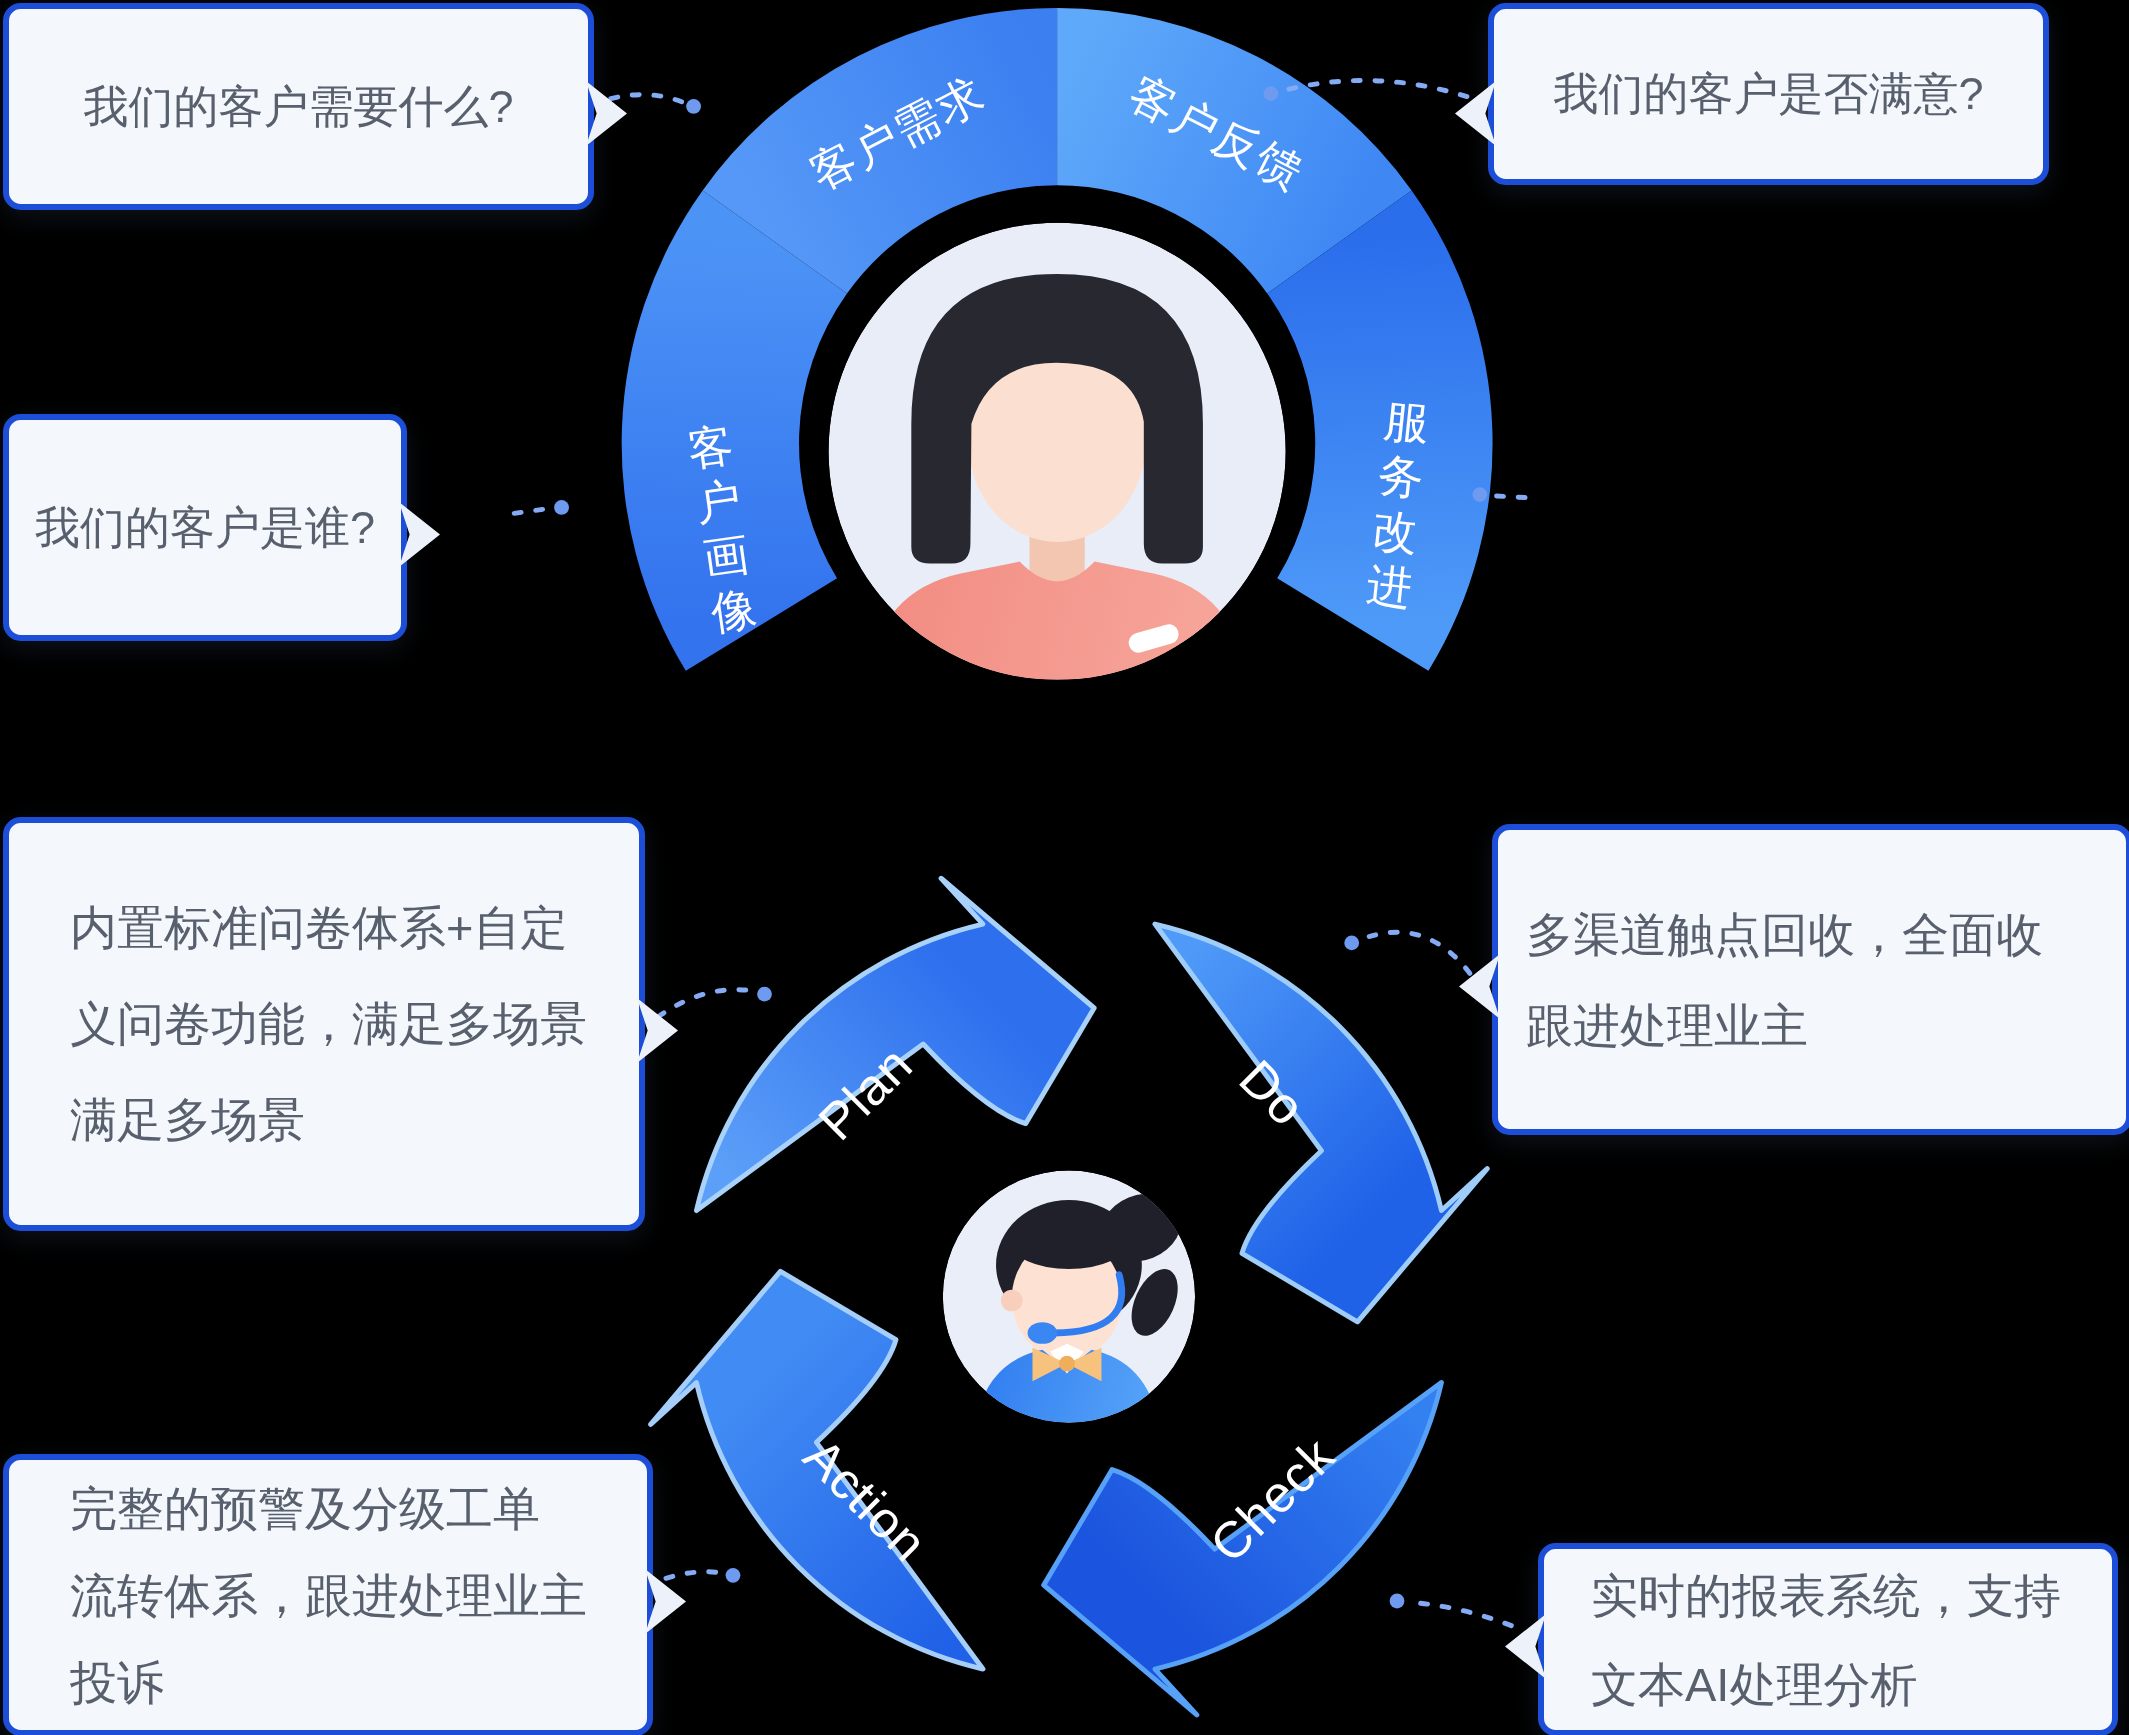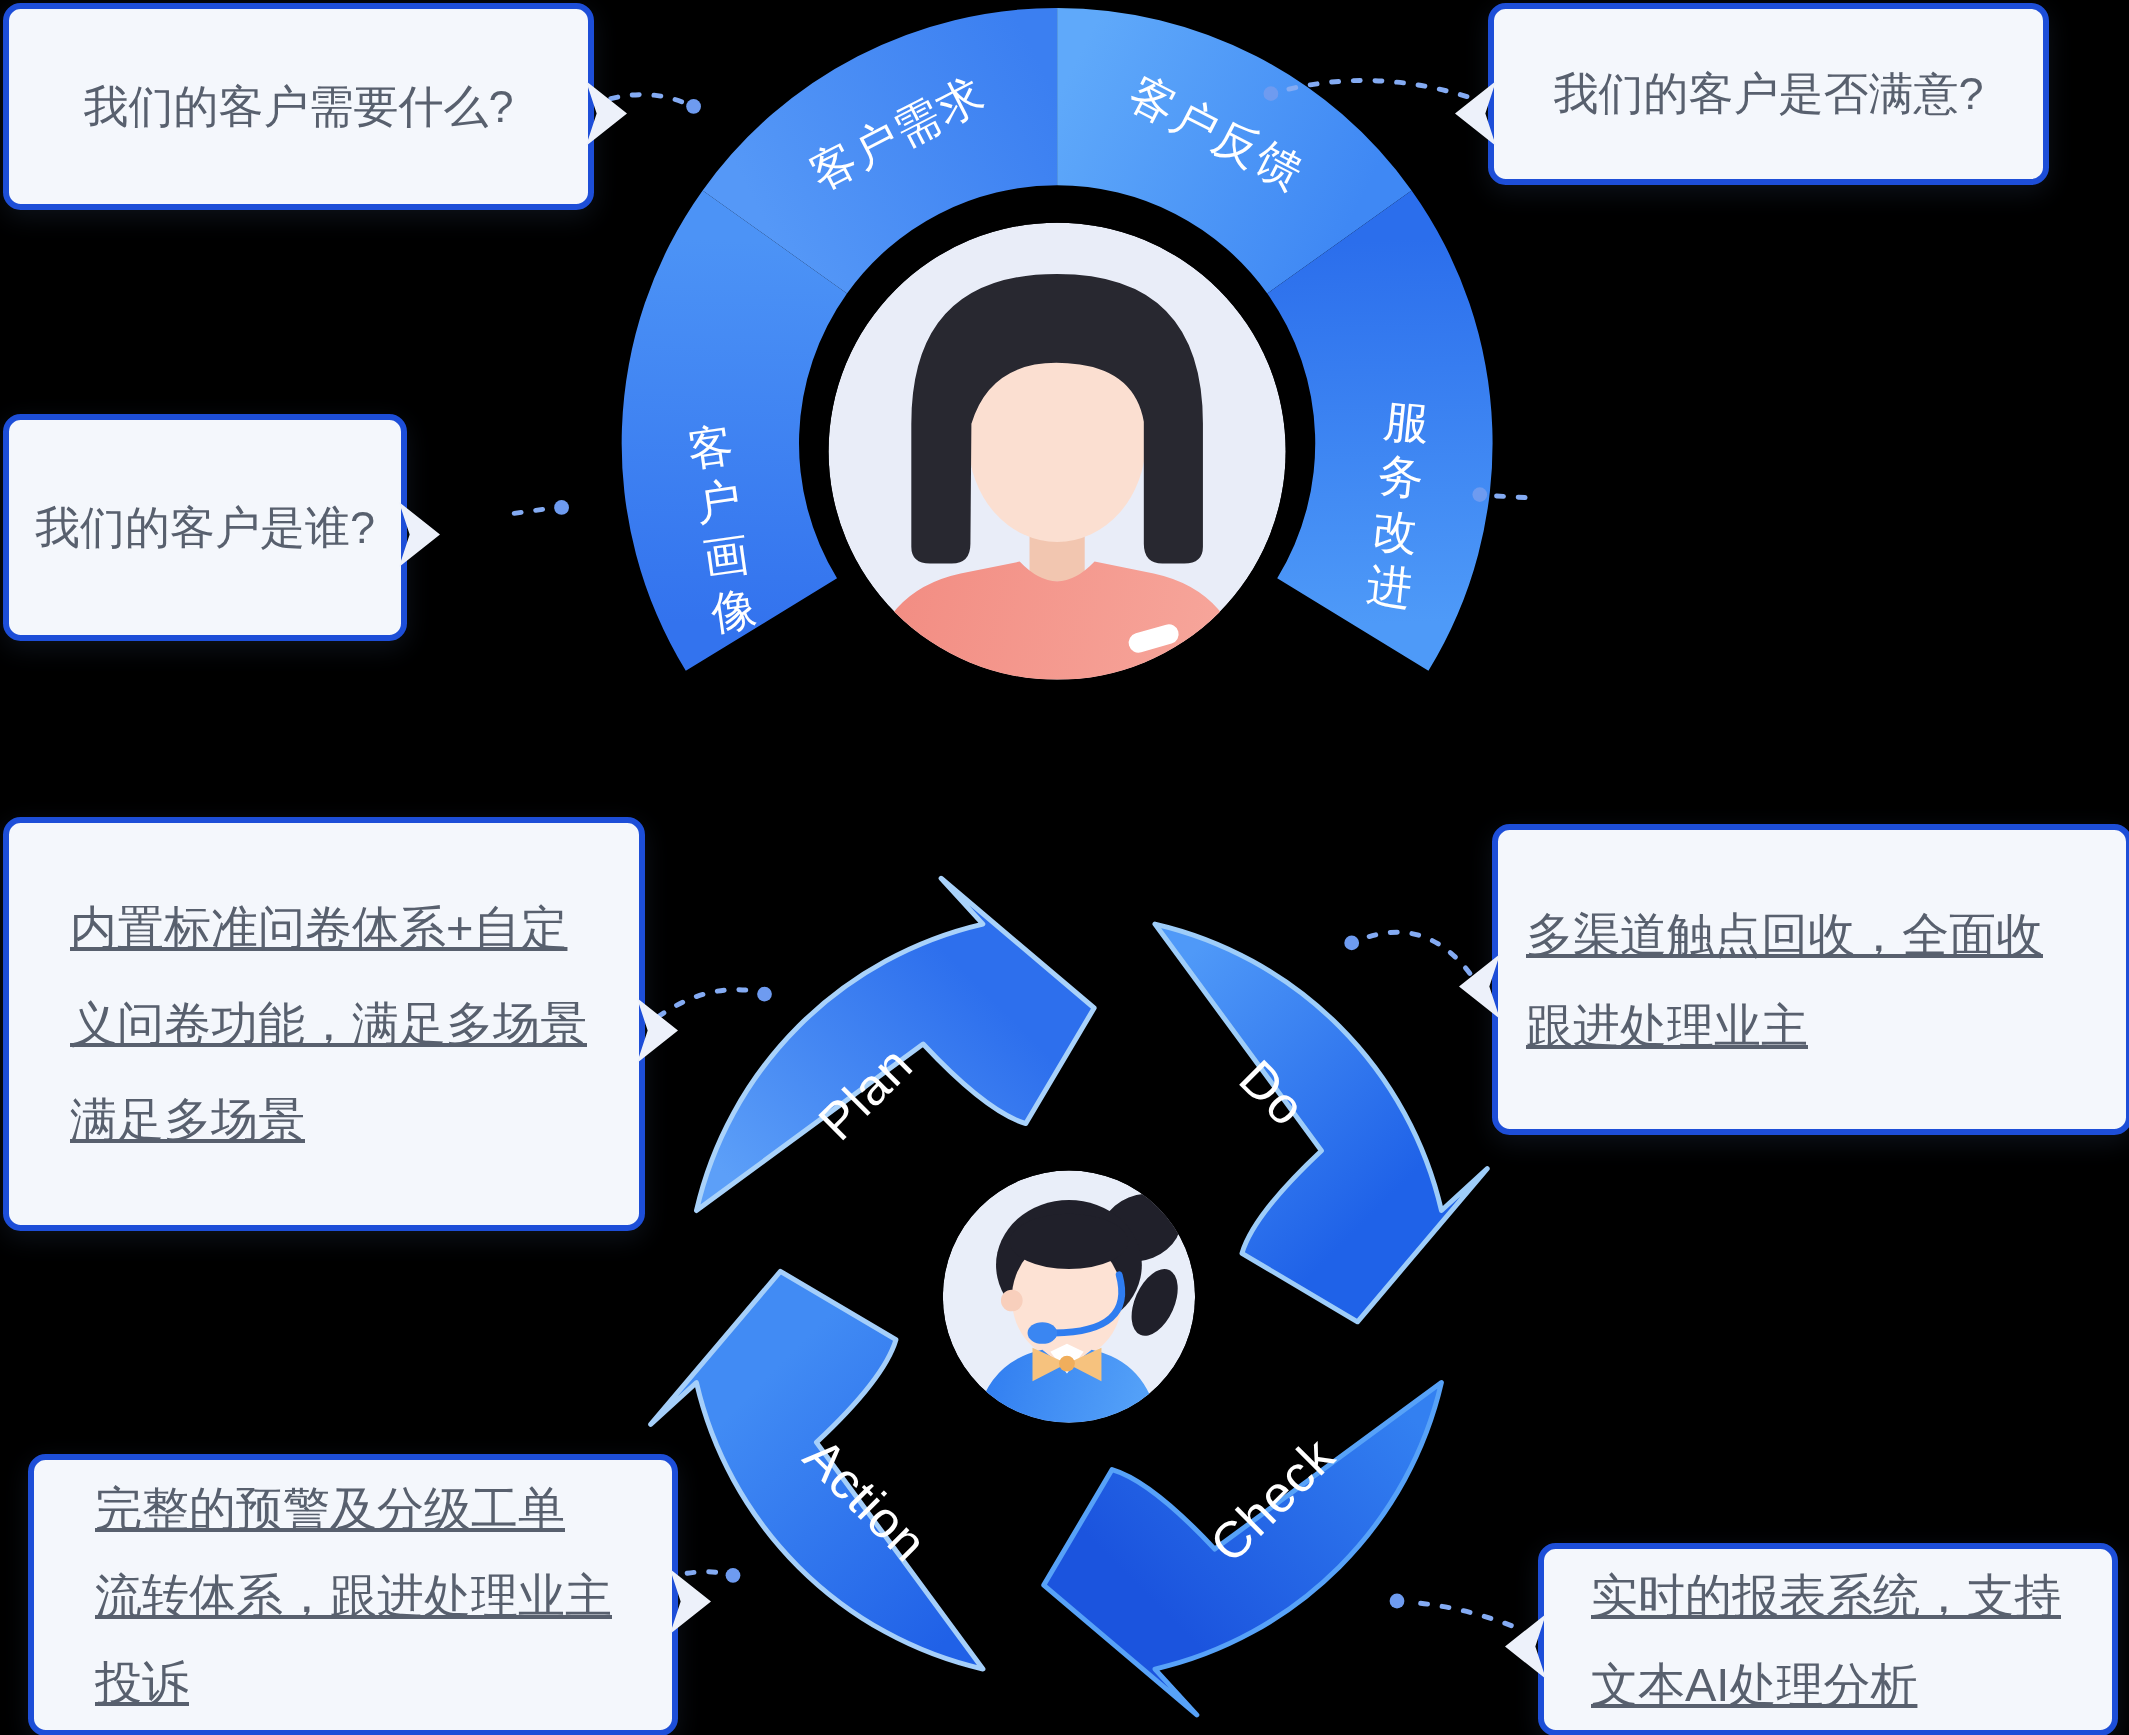--- a/index.html
+++ b/index.html
@@ -4,32 +4,32 @@
 <style>
   html,body{margin:0;padding:0;background:#000;}
   #stage{position:relative;width:2130px;height:1736px;background:#000;overflow:hidden;
          font-family:"Liberation Sans","DejaVu Sans",sans-serif;}
   #scene{position:absolute;left:0;top:0;}
   .callout{position:absolute;background:#F4F7FC;border:6px solid #1d4ed8;border-radius:17.7px;
            box-shadow:0 7.9px 25.6px rgba(110,145,215,.12);color:#58606E;font-weight:500;
            display:flex;flex-direction:column;justify-content:center;box-sizing:border-box;}
   .callout .cl{white-space:nowrap;}
   .top-cb{font-size:45px;}
-  .bot-cb{font-size:47px;text-decoration:underline;}
+  .bot-cb{font-size:47px;}
   .center{align-items:center;text-align:center;}
   .leftpad .cl{text-align:left;}
   .c1{left:3px;top:3px;width:591px;height:207px;}
   .c2{left:3px;top:414px;width:404px;height:227px;}
   .c3{left:1488px;top:3px;width:561px;height:182px;}
   .c4{left:1533px;top:379px;width:581px;height:241px;}
   .c5{left:3px;top:817px;width:642px;height:414px;padding-left:61px;}
   .c5 .cl{line-height:96px;}
   .c6{left:1492px;top:824px;width:640px;height:311px;padding-left:28px;}
   .c6 .cl{line-height:91px;}
-  .c7{left:3px;top:1454px;width:650px;height:282px;padding-left:61px;margin-left:25px;}
+  .c7{left:3px;top:1454px;width:650px;height:282px;padding-left:61px;}
   .c7 .cl{line-height:87px;}
   .c8{left:1538px;top:1543px;width:580px;height:193px;padding-left:47px;}
   .c8 .cl{line-height:89px;}
   .ptr{position:absolute;width:41px;height:65px;background:#EDF1FA;}
   .ptr.right{right:-39px;clip-path:polygon(0 0,100% 50%,0 100%,26% 50%);}
   .ptr.left{left:-39px;clip-path:polygon(100% 0,0 50%,100% 100%,74% 50%);}
   .p1{top:72px;}.p2{top:82px;}.p3{top:72px;}.p4{top:89px;}
   .p5{top:175px;}.p6{top:124px;}.p7{top:109px;}.p8{top:65px;}
 </style>
 </head>

